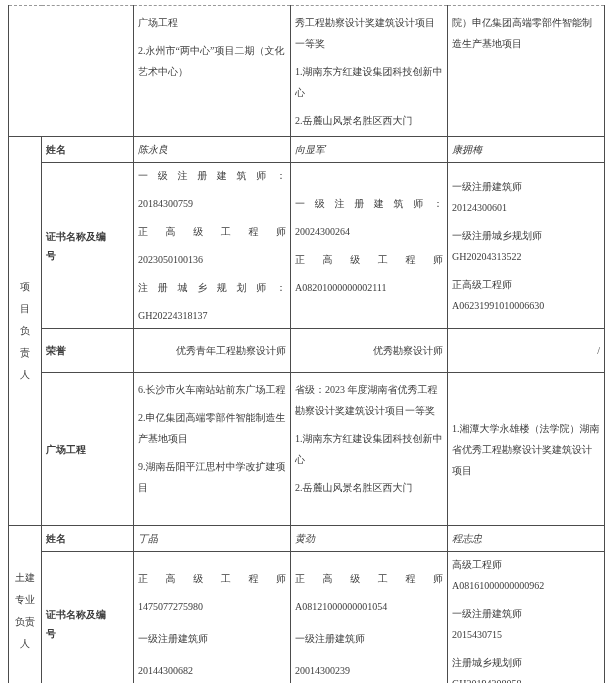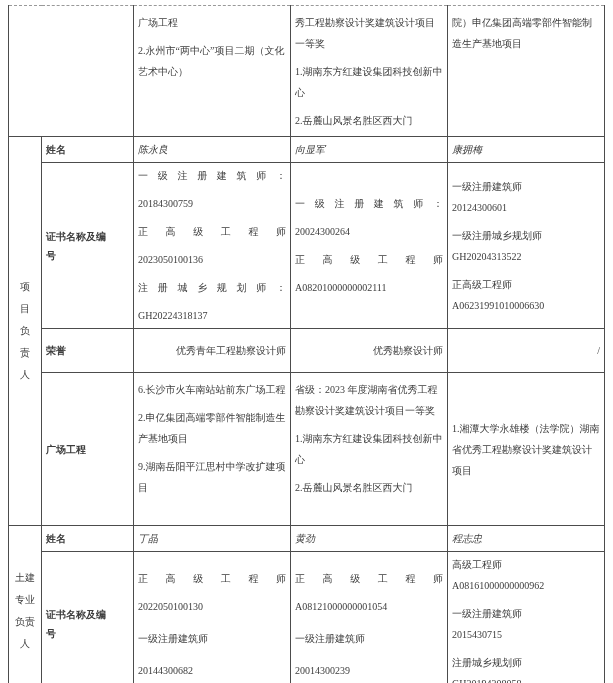--- a/index.html
+++ b/index.html
@@ -147,21 +147,21 @@
     <td class="name-cell">程志忠</td>
   </tr>
 
   <tr style="height:137px">
     <td class="label-cell">
           <div class="para">证书名称及编</div>
           <div class="para">号</div>
         </td>
     <td class="t-left">
           <div class="para spread">正高级工程师</div>
-          <div class="para">2022050100130</div>
+          <div class="para">1475077275980</div>
           <div class="para gap">一级注册建筑师</div>
           <div class="para gap">20144300682</div>
         </td>
     <td class="t-left">
           <div class="para spread">正高级工程师</div>
           <div class="para">A08121000000001054</div>
           <div class="para gap">一级注册建筑师</div>
           <div class="para gap">20014300239</div>
         </td>
     <td class="t-left">

